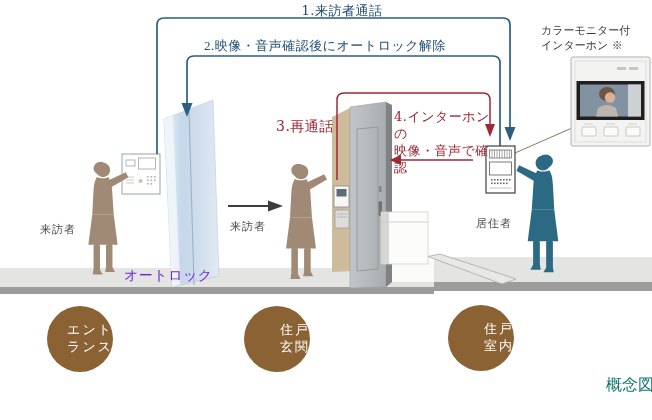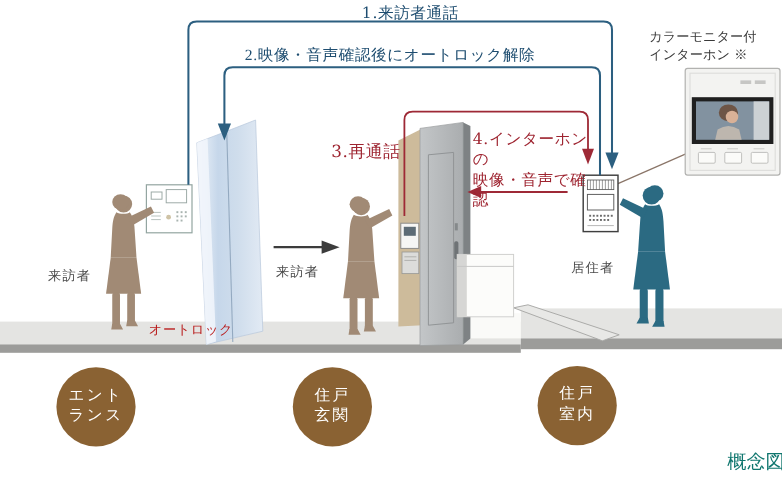--- a/index.html
+++ b/index.html
@@ -14,24 +14,24 @@
   .red-t{color:var(--red-text);font-size:13px;letter-spacing:.5px;}
   .step1{left:262px;top:2px;width:160px;text-align:center;}
   .step2{left:204px;top:37px;width:226px;text-align:center;font-family:Liberation Serif, serif;}
   .step3{left:239px;top:118px;font-size:14px;margin-left:37px;}
   .step4{left:394px;top:108px;width:106px;line-height:17px;}
   .monitor-cap{left:541px;top:23px;width:112px;font-size:11px;line-height:15px;color:var(--text-dark);}
   .person-lbl{font-size:11px;color:#4a4a4a;letter-spacing:1px;}
   .visitor1{left:40px;top:222px;}
   .visitor2{left:230px;top:219px;}
   .resident{left:476px;top:216px;}
-  .autolock{left:124px;top:267px;font-size:11px;color:#b91c1c;letter-spacing:.5px;}
+  .autolock{left:124px;top:267px;font-size:14px;color:#6d28d9;letter-spacing:.5px;}
   .badge{
     position:absolute;width:66px;height:66px;border-radius:50%;
-    background:var(--circle-brown);color:#fff;text-align:center;
+    background:var(--circle-brown);color:#fff;text-align:right;
     font-size:13px;line-height:17px;letter-spacing:2px;box-sizing:border-box;padding-top:15px;
   }
   .badge1{left:47px;top:306px;}
   .badge2{left:244px;top:306px;}
   .badge3{left:448px;top:305px;}
   .concept{left:606px;top:375px;font-size:16px;color:#0f766e;}
   .footnote{left:287px;top:398px;font-size:12px;color:#3c3c3c;letter-spacing:.2px;}
   .stroke-blue{stroke:var(--step-blue);fill:none;stroke-width:1.7px;}
   .fill-blue{fill:var(--step-blue);}
   .stroke-red{stroke:var(--step-red);fill:none;stroke-width:1.5px;}

